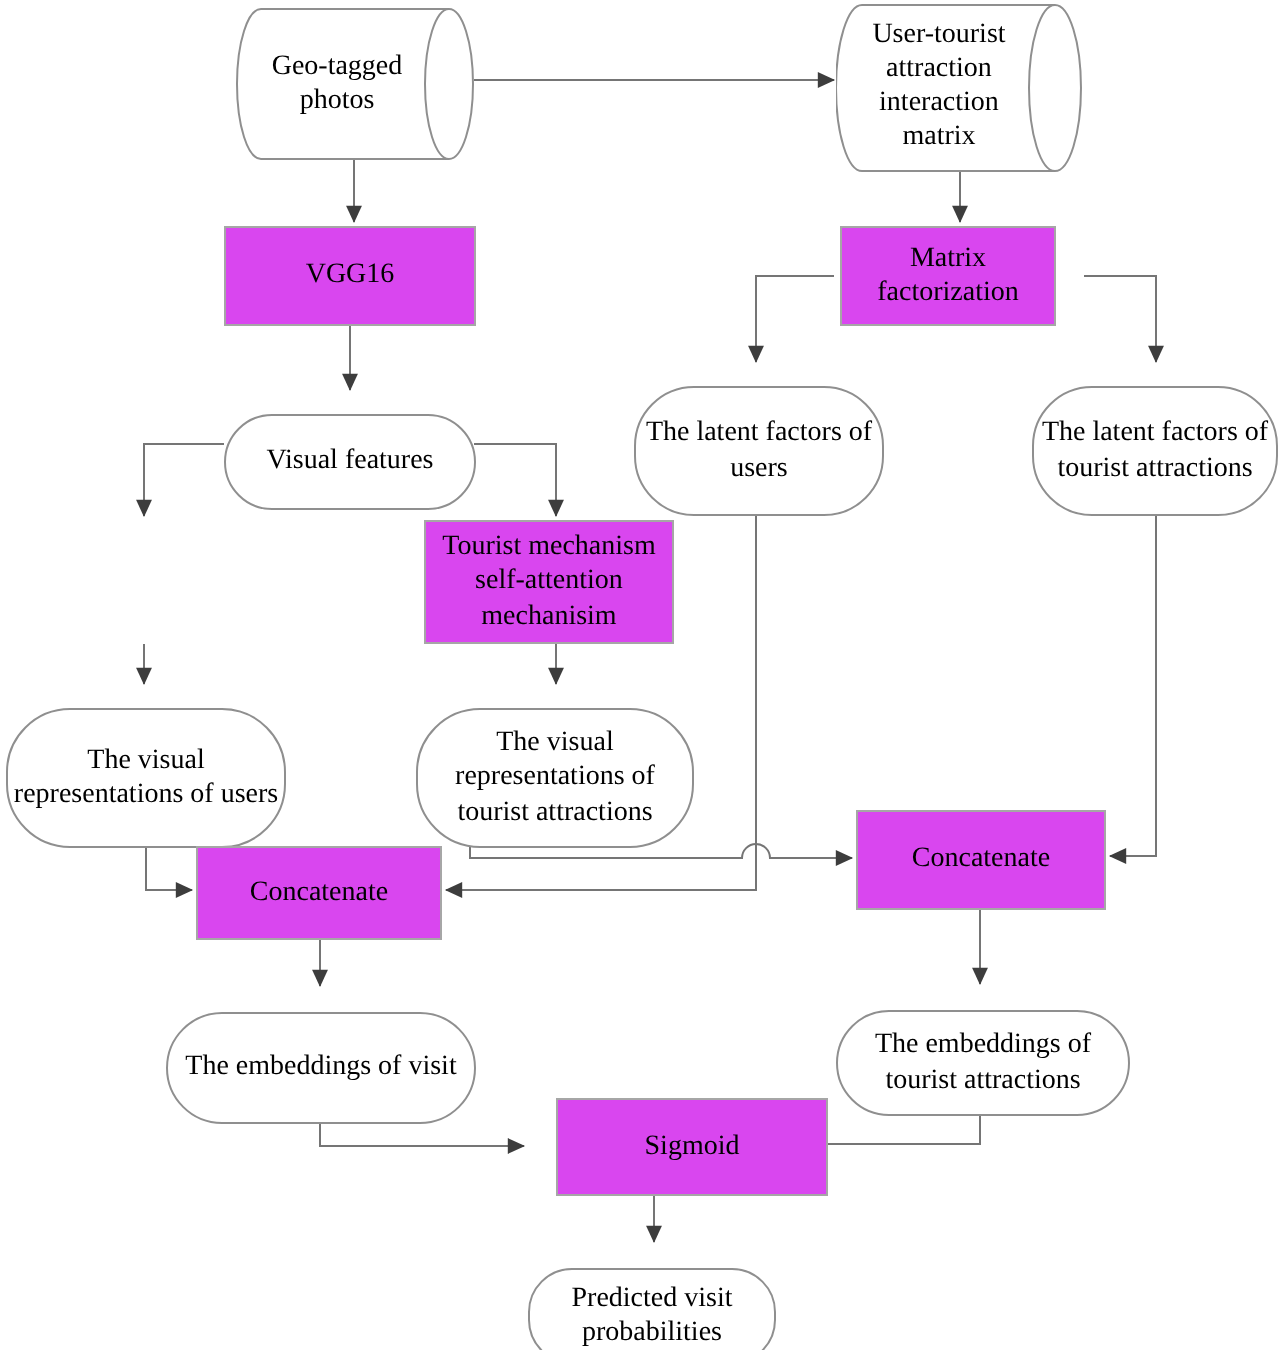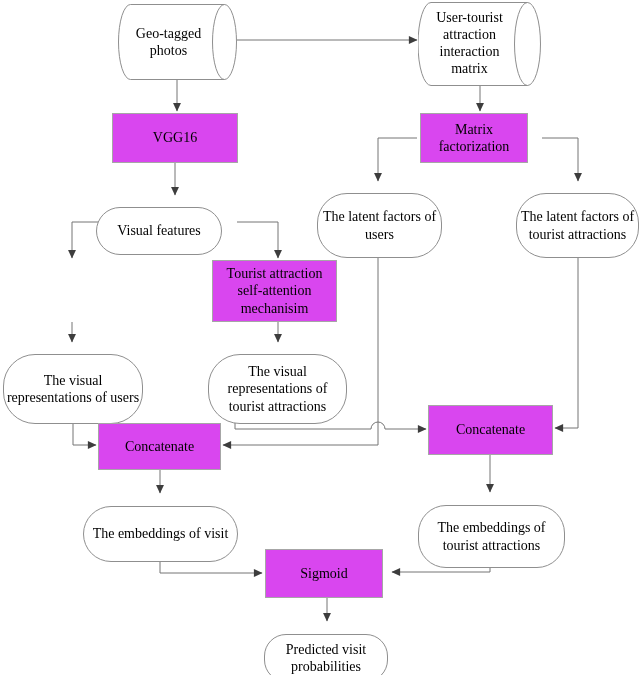--- a/index.html
+++ b/index.html
@@ -74,37 +74,37 @@
   </div>
 
   <div class="node rect" style="left:112px;top:113px;width:126px;height:50px">
     <span class="label">VGG16</span>
   </div>
 
   <div class="node rect" style="left:420px;top:113px;width:108px;height:50px">
     <span class="label">Matrix factorization</span>
   </div>
 
-  <div class="node stadium" style="left:96px;top:197px;width:126px;height:48px;border-radius:24px">
+  <div class="node stadium" style="left:112px;top:197px;width:126px;height:48px;border-radius:24px">
     <span class="label">Visual features</span>
   </div>
 
   <div class="node stadium" style="left:317px;top:183px;width:125px;height:65px;border-radius:30px">
     <span class="label">The latent factors of
 users</span>
   </div>
 
   <div class="node stadium" style="left:516px;top:183px;width:123px;height:65px;border-radius:30px">
     <span class="label">The latent factors of
 tourist attractions</span>
   </div>
 
 
   <div class="node rect" style="left:212px;top:260px;width:125px;height:62px">
-    <span class="label">Tourist attraction
+    <span class="label">Tourist mechanism
 self-attention
 mechanisim</span>
   </div>
 
   <div class="node stadium" style="left:3px;top:344px;width:140px;height:70px;border-radius:32px">
     <span class="label">The visual
 representations of users</span>
   </div>
 
   <div class="node stadium" style="left:208px;top:344px;width:139px;height:70px;border-radius:32px">
@@ -118,26 +118,26 @@
   </div>
 
   <div class="node rect" style="left:428px;top:405px;width:125px;height:50px">
     <span class="label">Concatenate</span>
   </div>
 
   <div class="node stadium" style="left:83px;top:496px;width:155px;height:56px;border-radius:28px">
     <span class="label">The embeddings of visit</span>
   </div>
 
-  <div class="node stadium" style="left:418px;top:495px;width:147px;height:63px;border-radius:28px">
+  <div class="node stadium" style="left:418px;top:495px;width:147px;height:53px;border-radius:28px">
     <span class="label">The embeddings of
 tourist attractions</span>
   </div>
 
-  <div class="node rect" style="left:265px;top:549px;width:118px;height:49px">
+  <div class="node rect" style="left:278px;top:549px;width:136px;height:49px">
     <span class="label">Sigmoid</span>
   </div>
 
   <div class="node stadium" style="left:264px;top:624px;width:124px;height:48px;border-radius:22px">
     <span class="label">Predicted visit
 probabilities</span>
   </div>
 
 </div>
 

